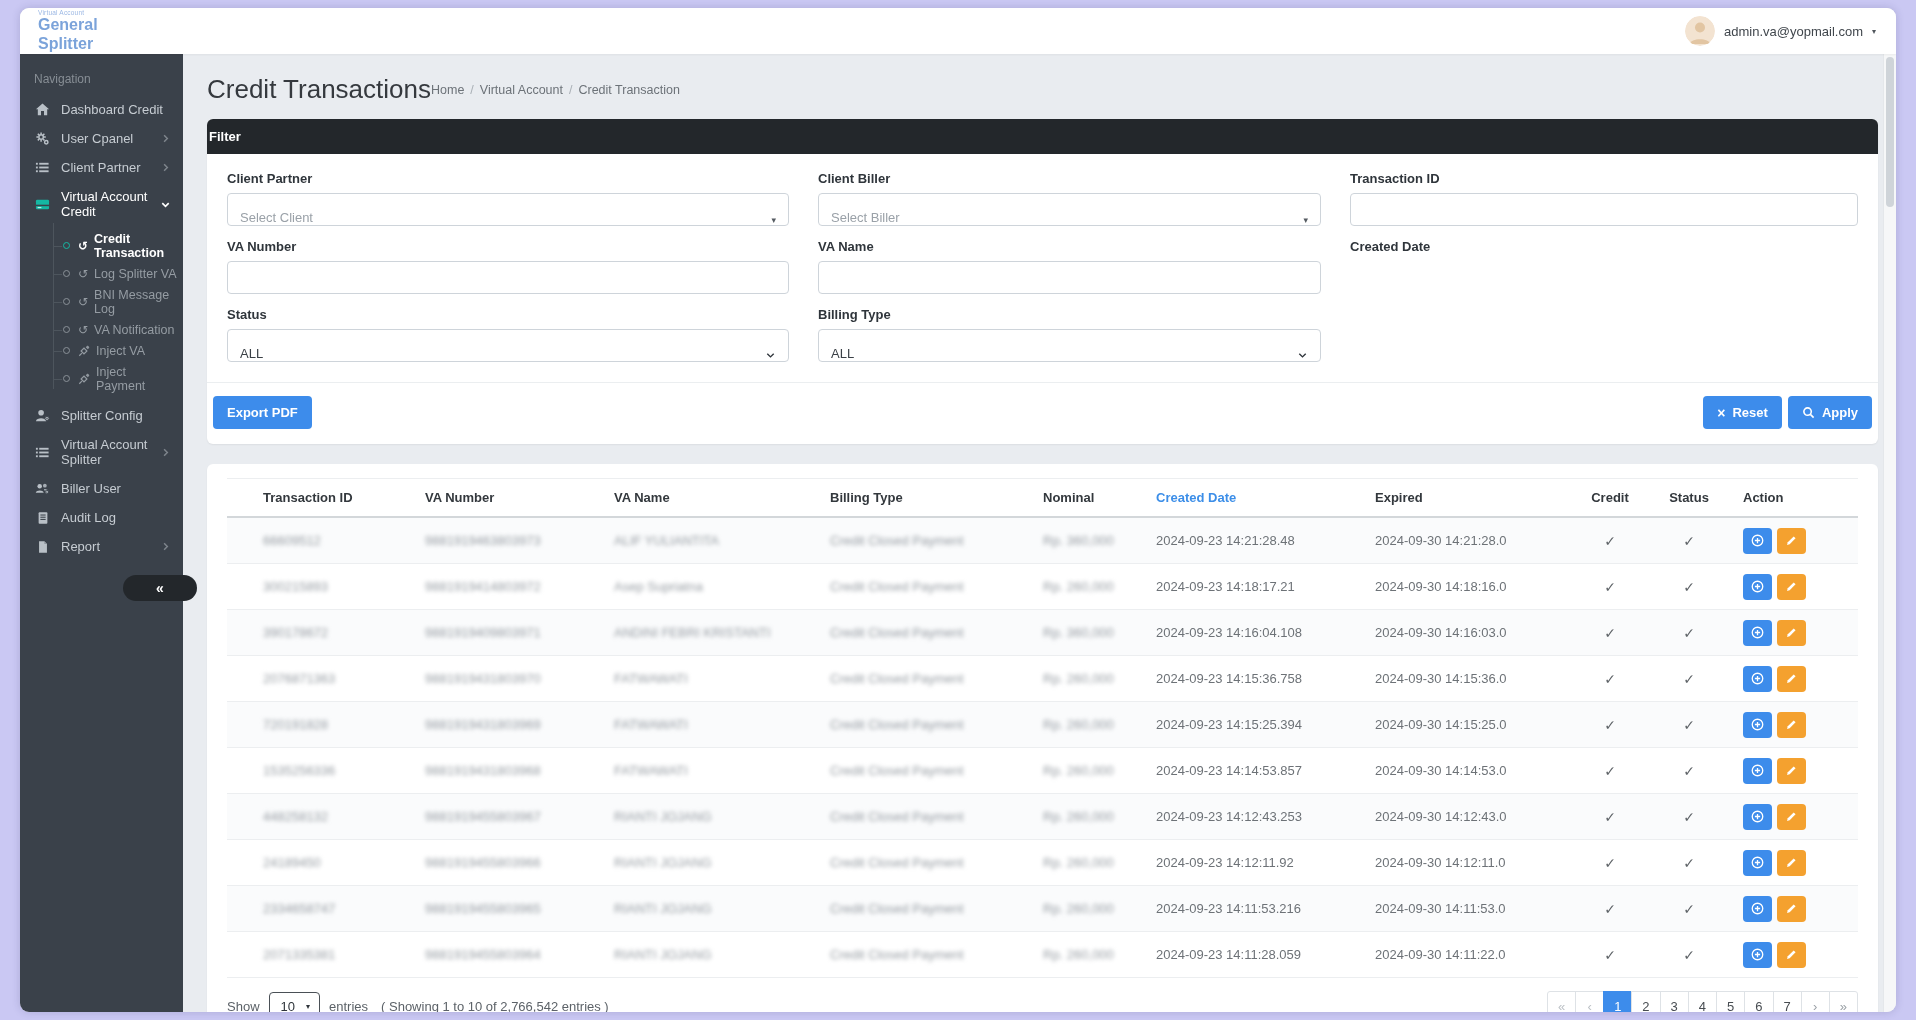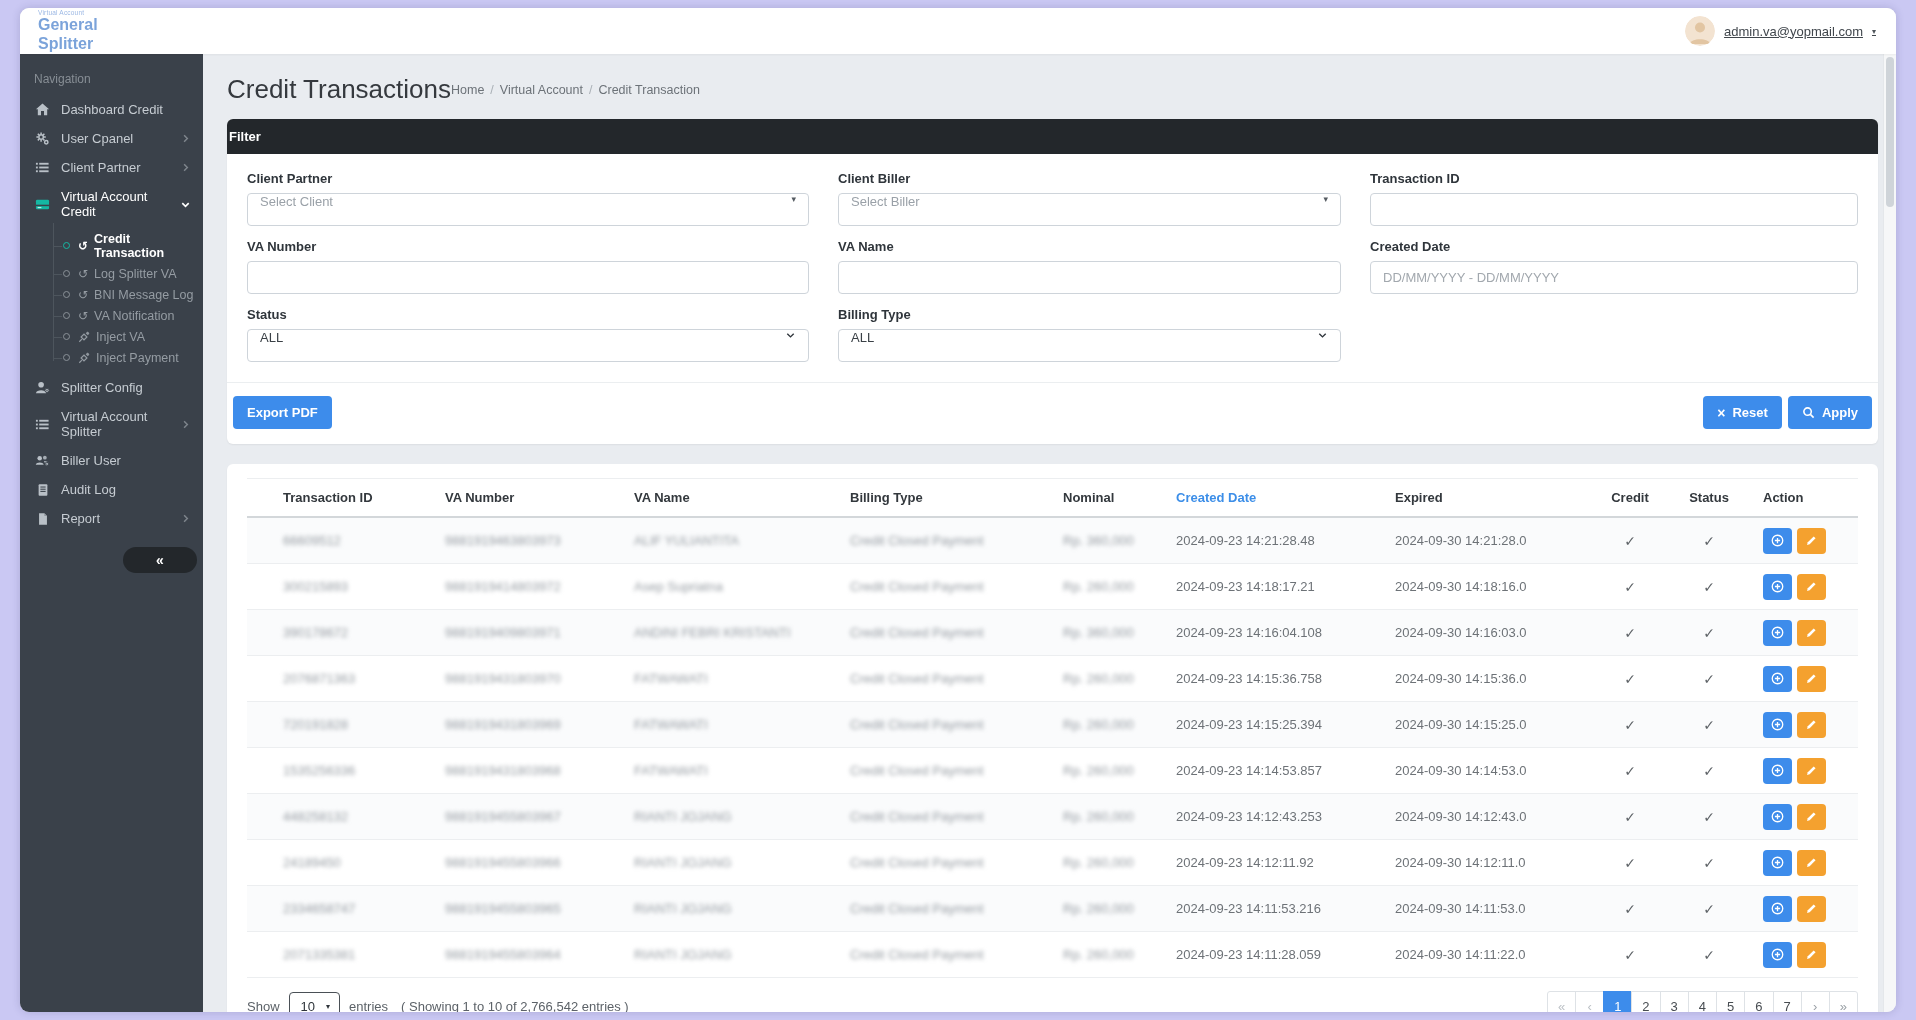--- a/index.html
+++ b/index.html
@@ -5,27 +5,27 @@
   * { margin:0; padding:0; box-sizing:border-box; }
   html,body { width:1916px; height:1020px; }
   body { background:#cac8f3; position:relative; font-family:"Liberation Sans","DejaVu Sans",sans-serif; }
   .app { position:absolute; top:8px; left:20px; right:20px; bottom:8px; background:#e9ecf0; border-radius:9px; overflow:hidden; box-shadow:0 0 8px rgba(40,40,90,.18); }
 
   
   .topbar { height:46px; background:#fff; display:flex; justify-content:space-between; align-items:center; padding:0 20px 0 12px; position:relative; z-index:4; box-shadow:0 1px 2px rgba(0,0,0,.05); }
   .logo { line-height:1.15; color:#7ba3da; padding-left:6px; }
   .logo .l1 { font-size:6.5px; letter-spacing:.2px; color:#9cb8e4; }
   .logo .l2, .logo .l3 { font-size:16px; font-weight:bold; }
-  .userbox { display:flex; align-items:center; gap:9px; font-size:13px; color:#40464c; cursor:pointer;text-decoration:underline; }
+  .userbox { display:flex; align-items:center; gap:9px; font-size:13px; color:#40464c; cursor:pointer; }
   .avatar { width:30px; height:30px; border-radius:50%; overflow:hidden; flex-shrink:0; }
   .caret { font-size:8px; color:#50565c; }
 
   
   .mainrow { display:flex; height:calc(100% - 46px); }
-  .sidebar { width:183px; background:#3a414a; flex-shrink:0; padding-top:10px; position:relative; z-index:3; }
+  .sidebar { width:163px; background:#3a414a; flex-shrink:0; padding-top:10px; position:relative; z-index:3; }
   .content { flex:1; padding:0 18px 0 24px; position:relative; }
 
   
   .nav-label { color:#878e95; font-size:12px; padding:8px 14px 9px; }
   .s-item { display:flex; align-items:center; gap:10px; padding:7px 12px 7px 14px; color:#c6ccd2; font-size:13px; cursor:pointer; }
   .s-item .ic { width:17px; display:flex; justify-content:center; flex-shrink:0; }
   .s-item .chev { margin-left:auto; display:flex; }
   .s-item.active { color:#fff; }
   .submenu { position:relative; padding:2px 0 5px; }
   .submenu::before { content:""; position:absolute; left:33px; top:-3px; bottom:12px; border-left:1px solid #4d555d; }
@@ -43,21 +43,21 @@
   .breadcrumb { font-size:12.5px; color:#6c7278; display:flex; gap:6px; }
   .breadcrumb .sep { color:#aab0b6; }
   .breadcrumb span { cursor:default; }
 
   
   .card { background:#fff; border-radius:6px; box-shadow:0 1px 2px rgba(0,0,0,.06); }
   .filter-card { margin-top:14px; }
   .filter-head { background:#23272b; color:#fff; font-size:13px; font-weight:bold; padding:10px 2px; border-radius:6px 6px 0 0; }
   .filter-body { padding:4px 20px 20px; display:grid; grid-template-columns:562px 503px 1fr; column-gap:29px; }
   .f-label { font-size:13px; font-weight:bold; color:#2f353b; margin:13px 0 7px; }
-  .f-ctl { height:33px; border:1px solid #ced4da; border-radius:4px; background:#fff; display:flex; align-items:flex-start; padding:0 12px; font-size:13px; color:#3a4046; width:100%; }
+  .f-ctl { height:33px; border:1px solid #ced4da; border-radius:4px; background:#fff; display:flex; align-items:flex-end; padding:0 12px; font-size:13px; color:#3a4046; width:100%; }
   .f-ctl.sel2 { justify-content:space-between; cursor:pointer; }
   .f-ctl.sel2 .ph { color:#9aa1a8; }
   .f-ctl.nsel { justify-content:space-between; cursor:pointer; }
   input.f-ctl { outline:none; }
   input.f-ctl::placeholder { color:#a2a8ae; }
   .s2caret { font-size:9px; color:#555b61; }
   .filter-foot { border-top:1px solid #ebeef0; padding:13px 6px 15px; display:flex; justify-content:space-between; align-items:center; }
   .btn { background:#3d8ceb; color:#fff; border:none; border-radius:4px; font-size:13px; font-weight:bold; padding:9px 14px; display:inline-flex; align-items:center; gap:7px; cursor:pointer; font-family:inherit; }
   .btn .x { font-size:14px; line-height:1; font-weight:bold; }
   .btn-right { display:flex; gap:6px; }
@@ -344,21 +344,20 @@
           <div>
             <div class="f-label">VA Number</div>
             <input class="f-ctl" type="text" style="">
           </div>
           <div>
             <div class="f-label">VA Name</div>
             <input class="f-ctl" type="text" style="">
           </div>
           <div>
             <div class="f-label">Created Date</div>
-            <input class="f-ctl" type="text" placeholder="DD/MM/YYYY - DD/MM/YYYY" style="">
           </div>
           <div>
             <div class="f-label">Status</div>
             <div class="f-ctl nsel">
               <span>ALL</span>
               <span>
                   <svg viewBox="0 0 12 12" width="11" height="11" stroke="#2f353b" fill="none" stroke-width="1.5">
                     <path d="M2.5 4 6 7.5 9.5 4"></path>
                   </svg>
                 </span>

